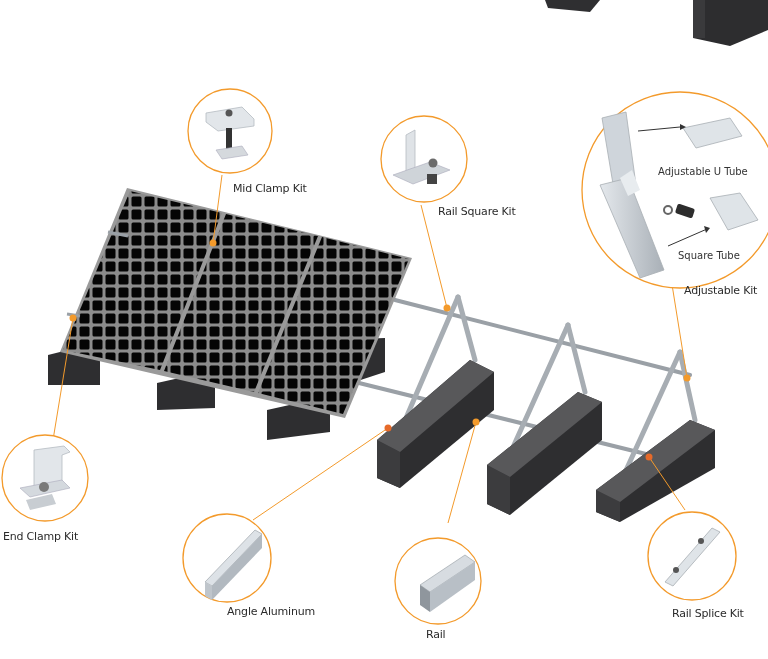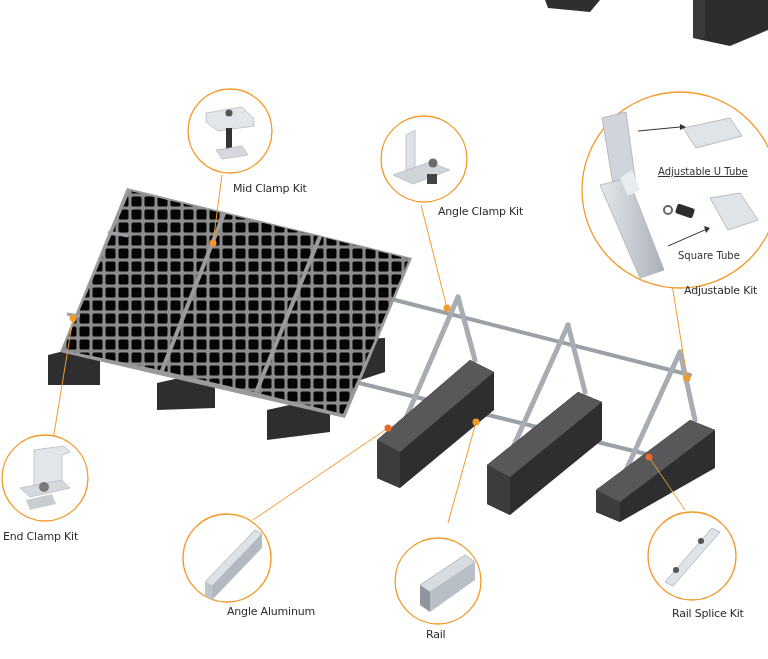--- a/index.html
+++ b/index.html
@@ -148,20 +148,20 @@
   </g>
 
   <g>
     <polygon points="665,582 712,528 720,532 673,586" fill="#dfe4e8" stroke="#a8aeb4" stroke-width="0.8"></polygon>
     <circle cx="701" cy="541" r="3" fill="#555"></circle>
     <circle cx="676" cy="570" r="3" fill="#555"></circle>
   </g>
 </svg>
 
 <div class="label" style="left:233px;top:182px;">Mid Clamp Kit</div>
-<div class="label" style="left:438px;top:205px;">Angle Clamp Kit</div>
+<div class="label" style="left:438px;top:205px;">Rail Square Kit</div>
 <div class="label" style="left:684px;top:284px;">Adjustable Kit</div>
-<div class="sublabel" style="left:658px;top:166px;text-decoration:underline;">Adjustable U Tube</div>
+<div class="sublabel" style="left:658px;top:166px;">Adjustable U Tube</div>
 <div class="sublabel" style="left:678px;top:250px;">Square Tube</div>
 <div class="label" style="left:3px;top:530px;">End Clamp Kit</div>
 <div class="label" style="left:183px;top:605px;margin-left:44px;">Angle Aluminum</div>
 <div class="label" style="left:426px;top:628px;text-align:center;">Rail</div>
 <div class="label" style="left:656px;top:607px;margin-left:16px;">Rail Splice Kit</div>
 
 </body></html>

